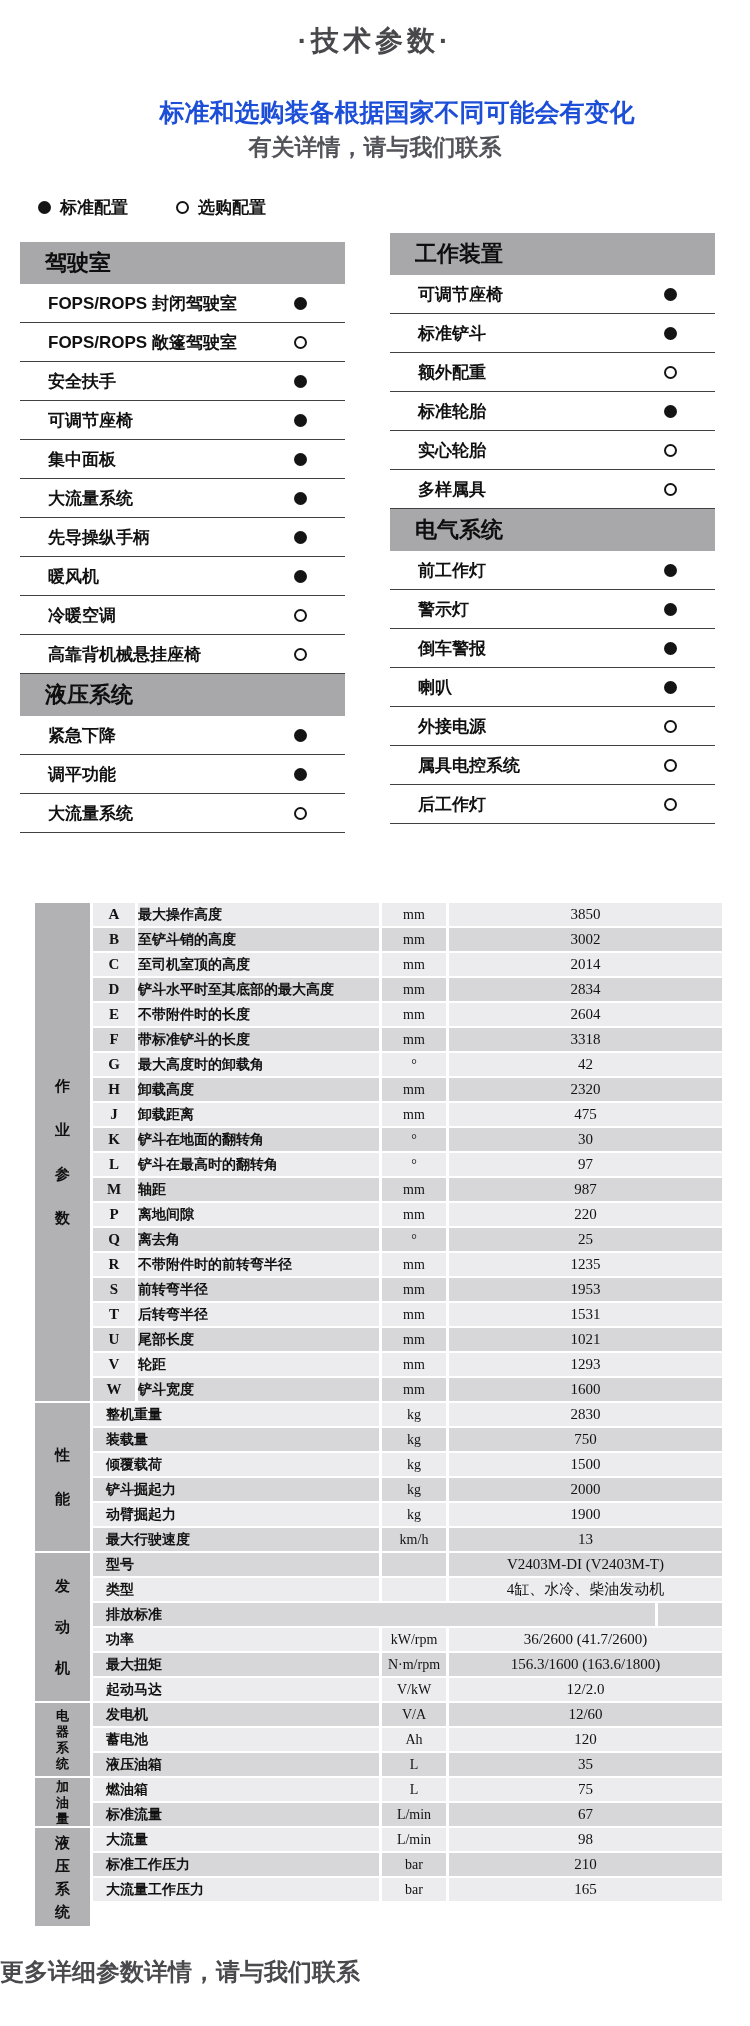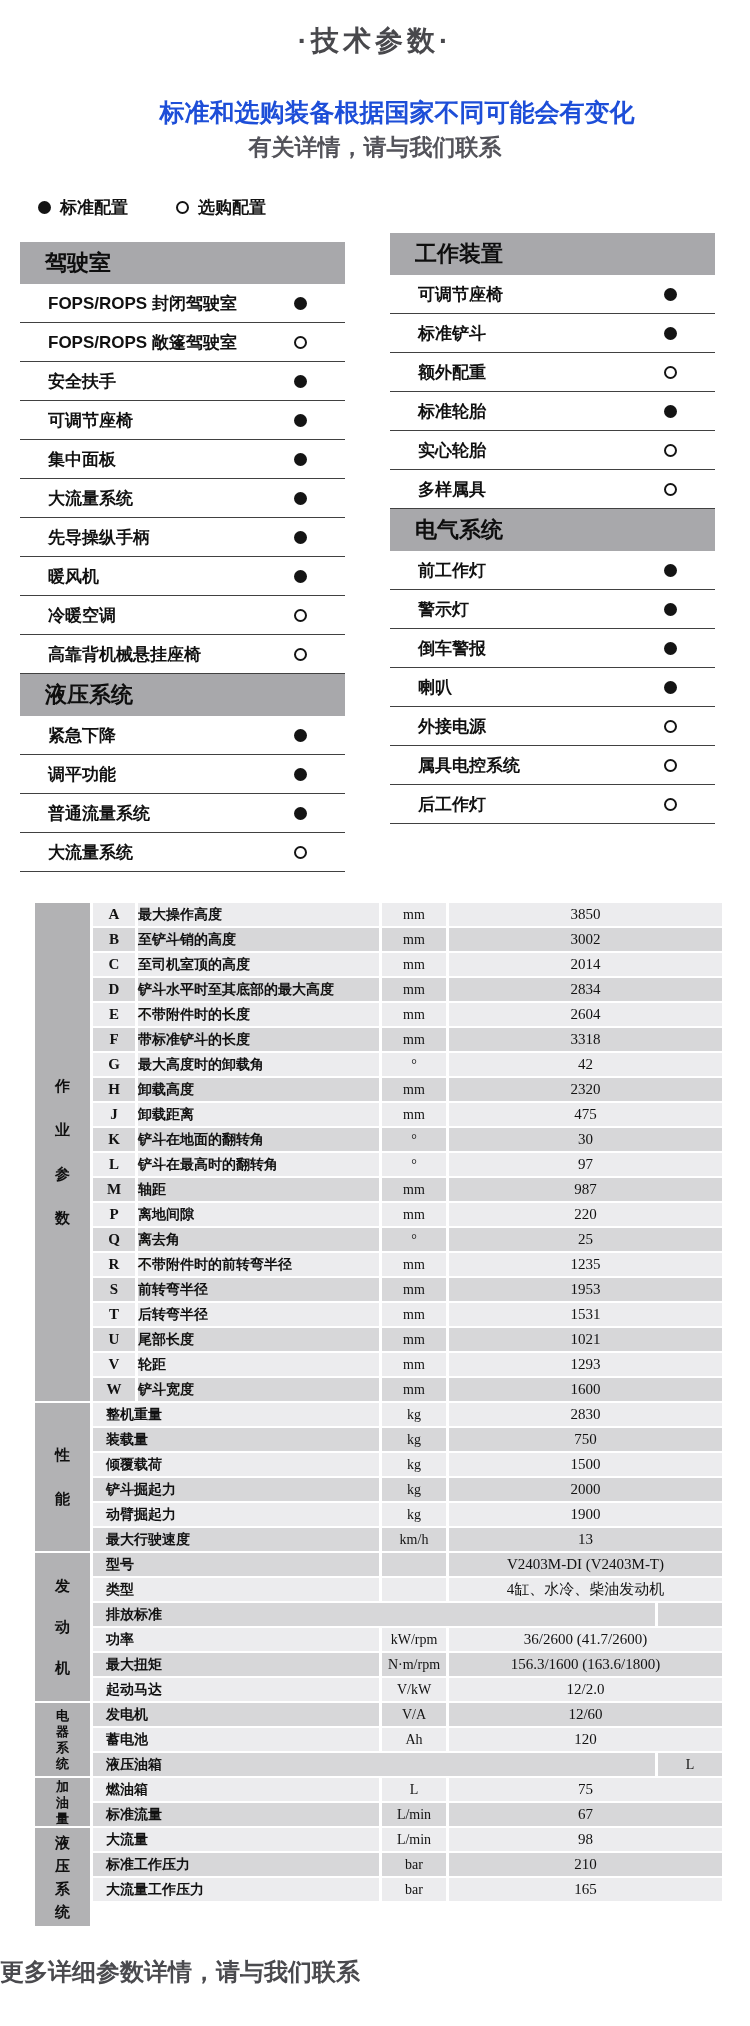--- a/index.html
+++ b/index.html
@@ -132,24 +132,20 @@
   <li class="equip-item">
     <span class="equip-label">紧急下降</span>
     <span class="dot filled"></span>
   </li>
 
   <li class="equip-item">
     <span class="equip-label">调平功能</span>
     <span class="dot filled"></span>
   </li>
 
-  <li class="equip-item">
-    <span class="equip-label">普通流量系统</span>
-    <span class="dot filled"></span>
-  </li>
 
   <li class="equip-item">
     <span class="equip-label">大流量系统</span>
     <span class="dot open"></span>
   </li>
 </ul>
   </section>
 </div>
   <div class="equip-col" id="col-right">
   <section>
@@ -504,20 +500,21 @@
 
     <div class="cell desc">蓄电池</div>
     <div class="cell unit">Ah</div>
     <div class="cell value">120</div>
   </div>
 
   <div class="spec-row dark no-key">
 
     <div class="cell desc">液压油箱</div>
     <div class="cell unit">L</div>
+    <div class="cell value">35</div>
   </div>
 
   <div class="spec-row light no-key">
 
     <div class="cell desc">燃油箱</div>
     <div class="cell unit">L</div>
     <div class="cell value">75</div>
   </div>
 
   <div class="spec-row dark no-key">

